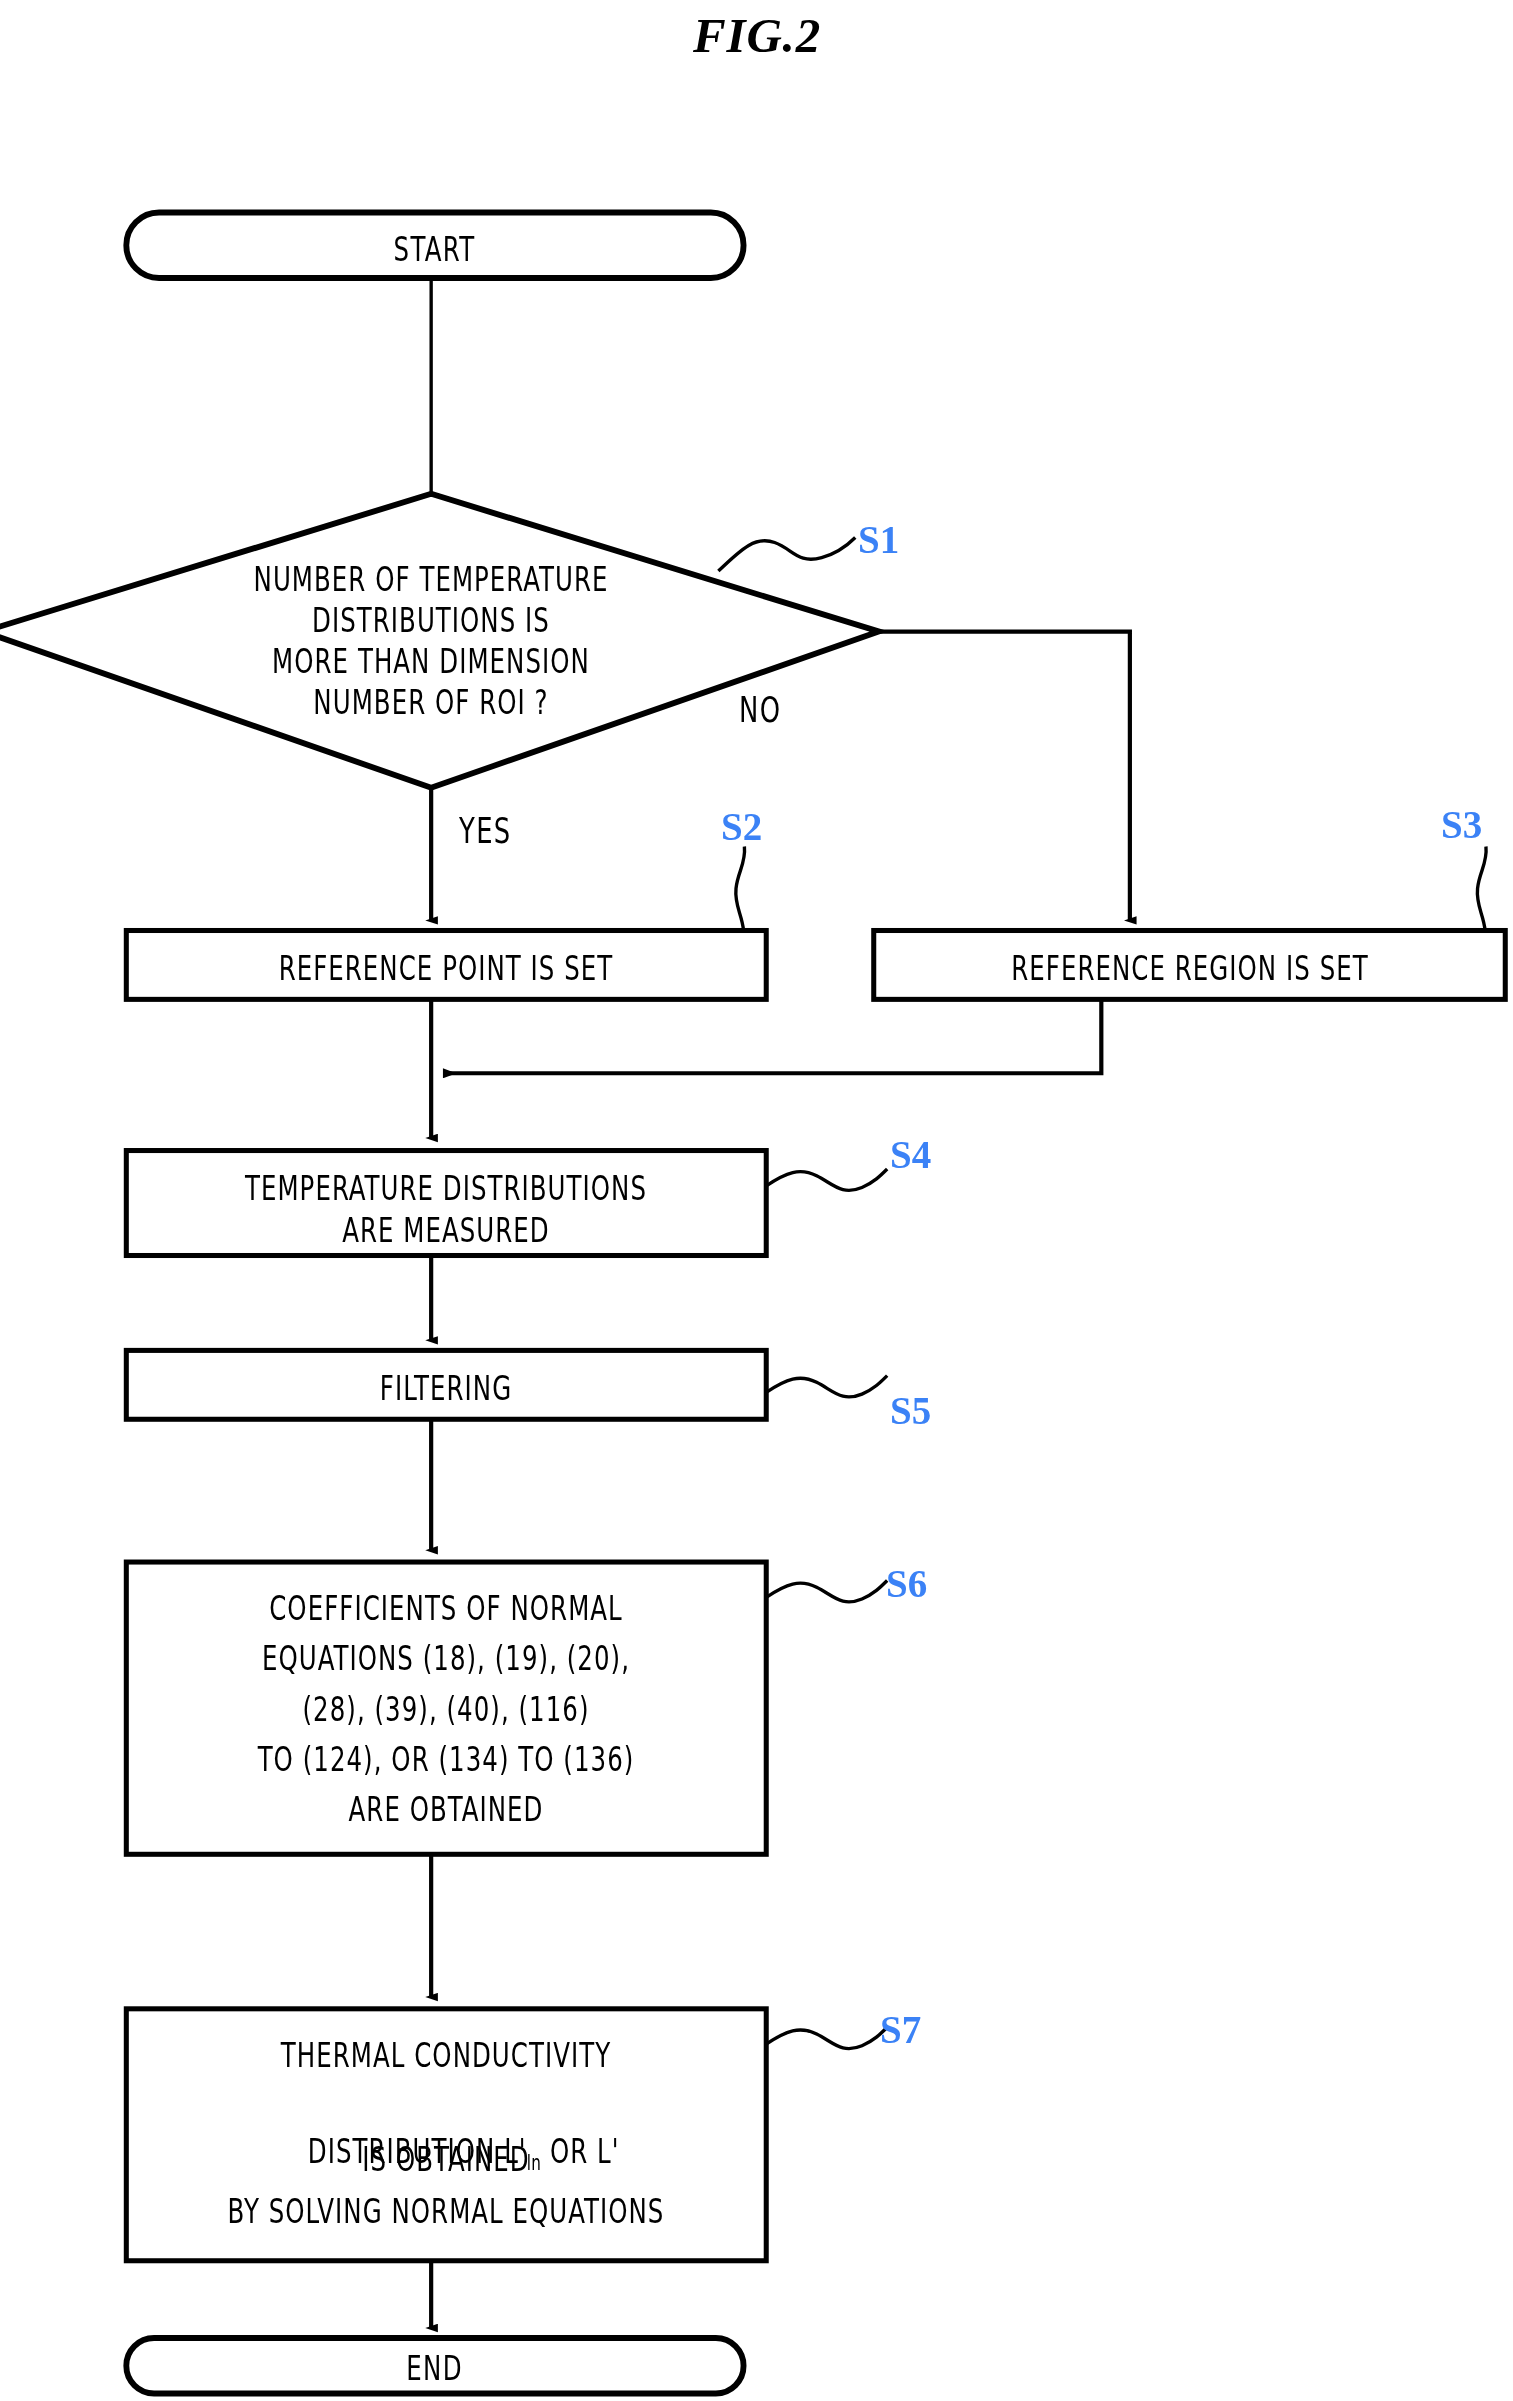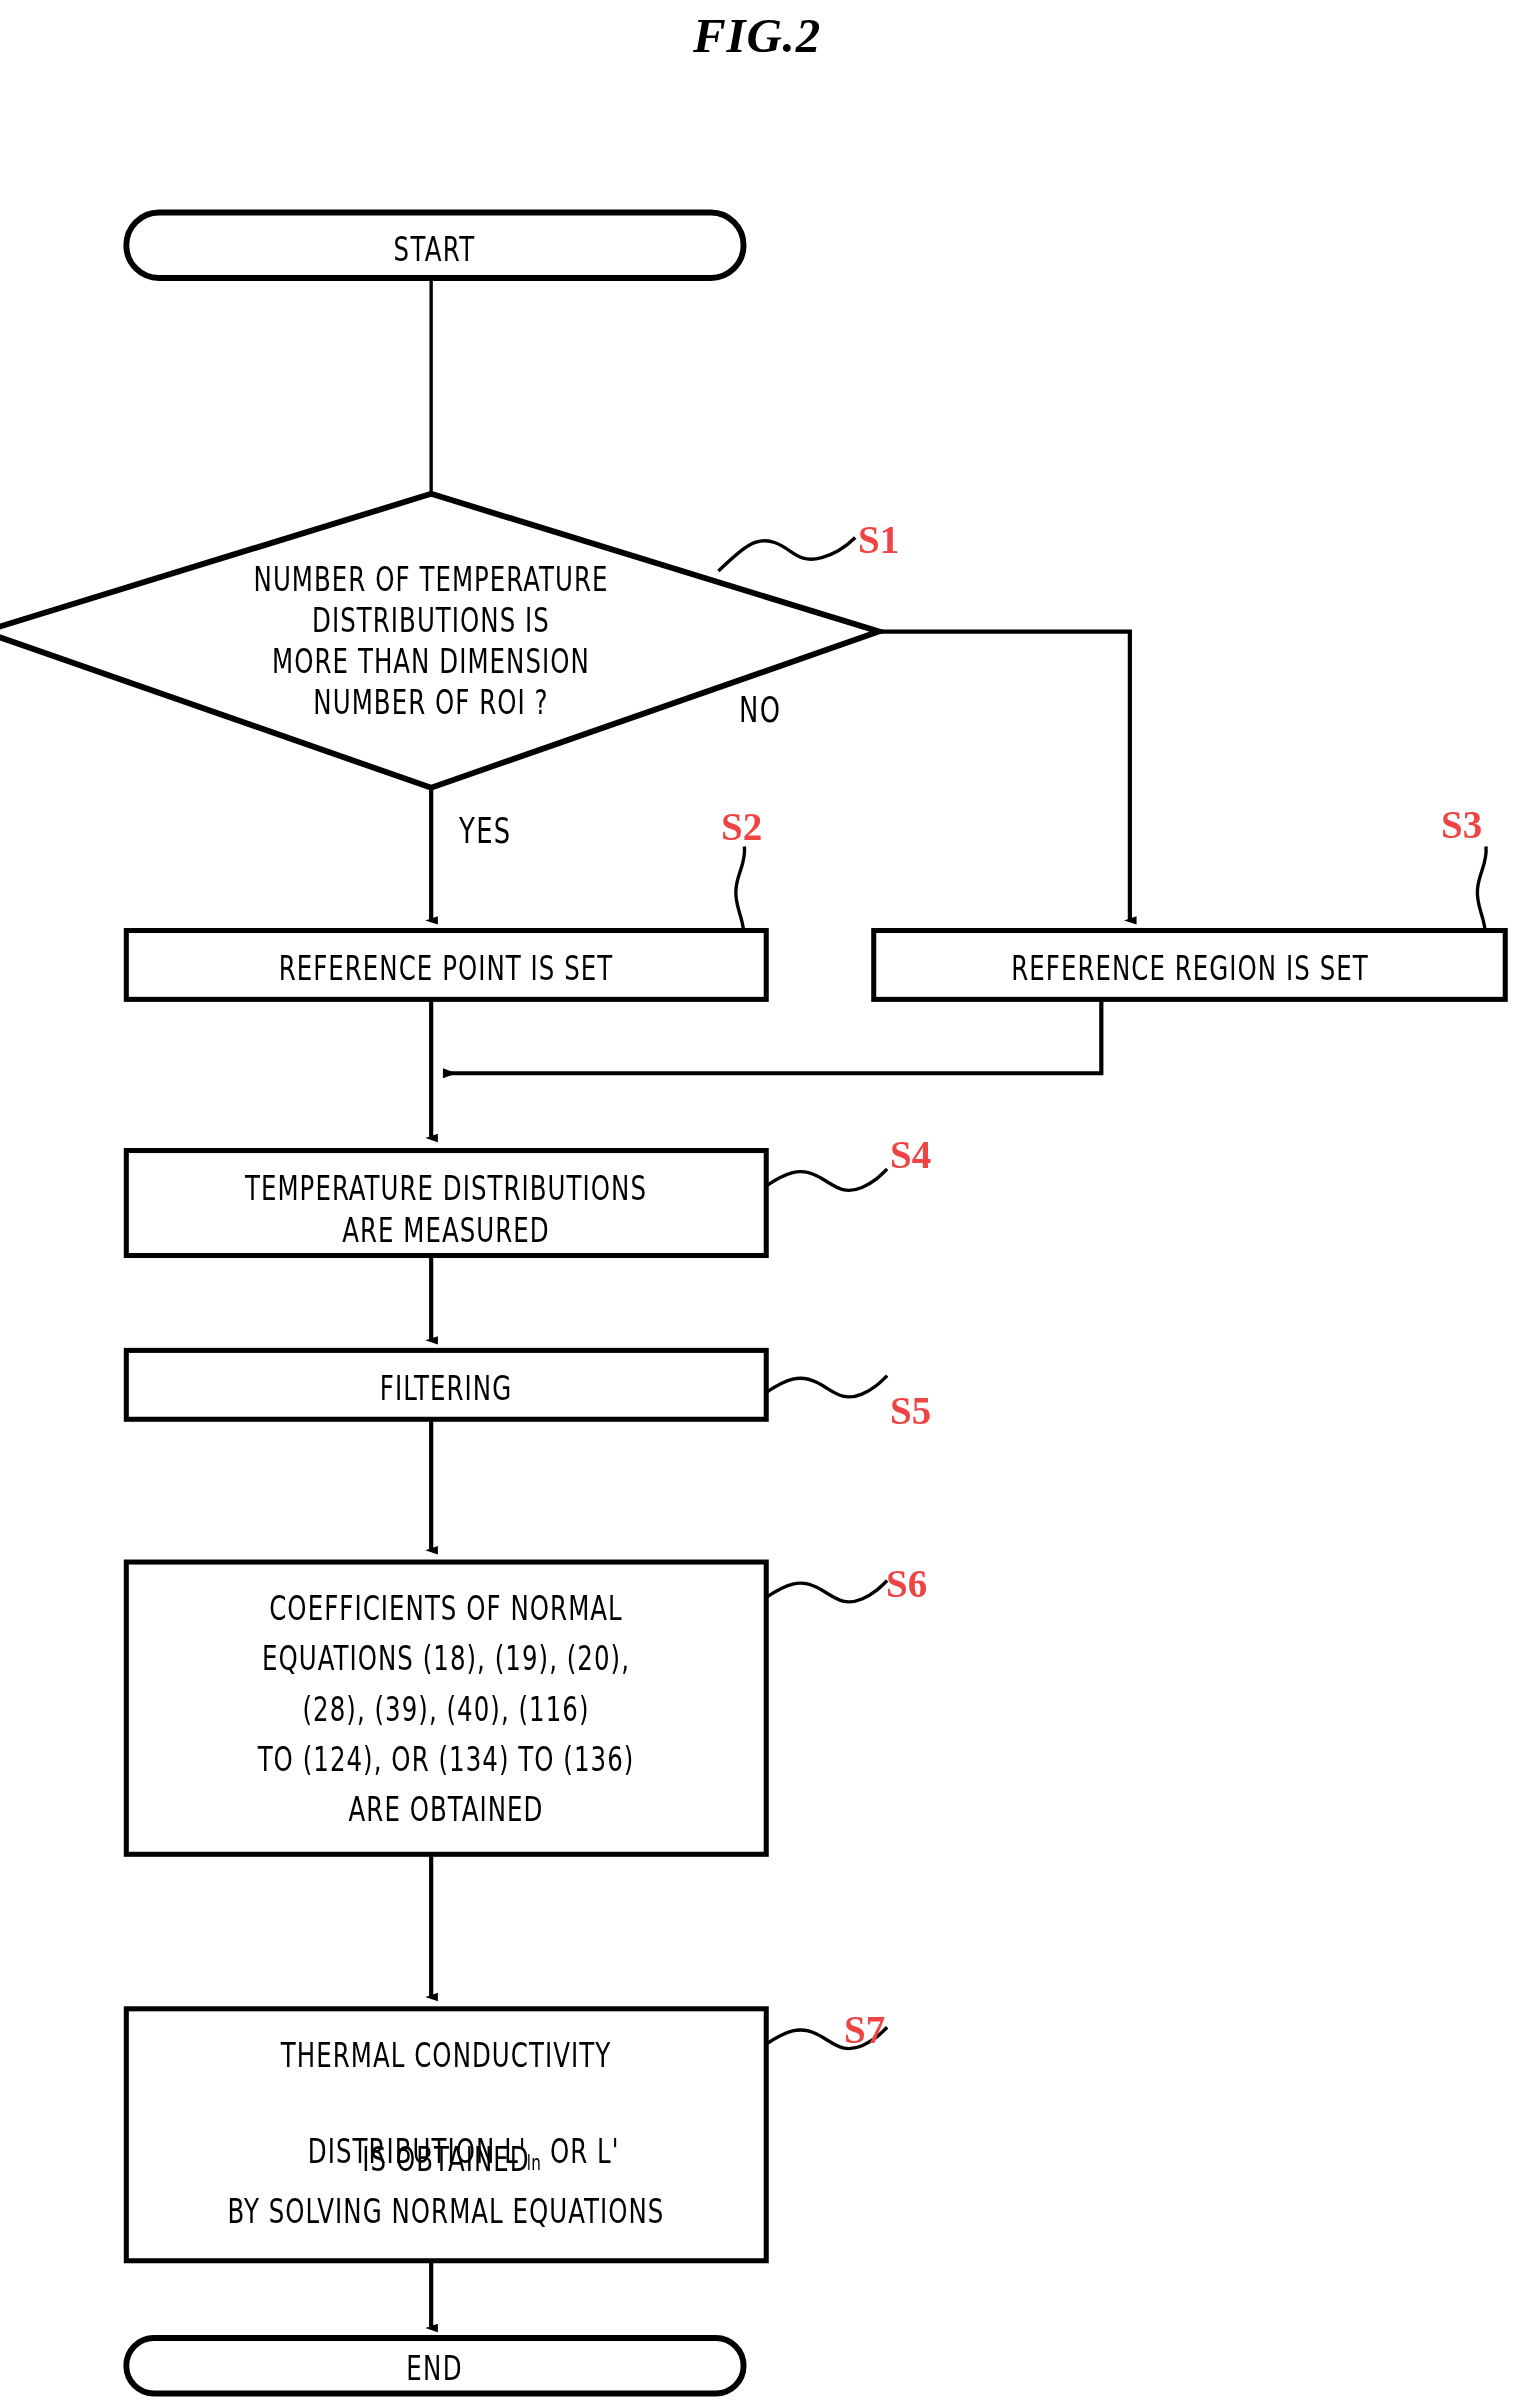--- a/index.html
+++ b/index.html
@@ -78,21 +78,21 @@
     font-family: "Liberation Sans Narrow", "DejaVu Sans Condensed", "Liberation Sans", sans-serif;
     font-size: 35px;
     letter-spacing: 1.7px;
     transform: scaleX(0.82);
     transform-origin: left center;
     white-space: pre;
   }
   
   .step-label {
     position: absolute;
-    color: #ef4444;
+    color: #3b82f6;
     font-family: "Liberation Serif", "DejaVu Serif", serif;
     font-weight: bold;
     font-size: 39px;
     letter-spacing: 0px;
     white-space: pre;
   }
 </style>
 </head>
 <body>
 
@@ -166,21 +166,21 @@
 
   <div class="branch-label" style="left:459px; top:811px;">YES</div>
   <div class="branch-label" style="left:739px; top:690px;">NO</div>
 
   <div class="step-label" style="left:858px; top:517px;">S1</div>
   <div class="step-label" style="left:721px; top:804px;">S2</div>
   <div class="step-label" style="left:1441px; top:802px;">S3</div>
   <div class="step-label" style="left:890px; top:1132px;">S4</div>
   <div class="step-label" style="left:890px; top:1388px;">S5</div>
   <div class="step-label" style="left:886px; top:1561px;">S6</div>
-  <div class="step-label" style="left:844px; top:2007px;">S7</div>
+  <div class="step-label" style="left:880px; top:2007px;">S7</div>
 
   <div class="node-text box-text" style="left:126px; top:946px; width:640px;">REFERENCE POINT IS SET</div>
 
   <div class="node-text box-text" style="left:874px; top:946px; width:632px;">REFERENCE REGION IS SET</div>
 
   <div class="node-text box-text" style="left:126px; top:1166px; width:640px;">TEMPERATURE DISTRIBUTIONS</div>
   <div class="node-text box-text" style="left:126px; top:1208px; width:640px;">ARE MEASURED</div>
 
   <div class="node-text box-text" style="left:126px; top:1366px; width:640px;">FILTERING</div>
 

